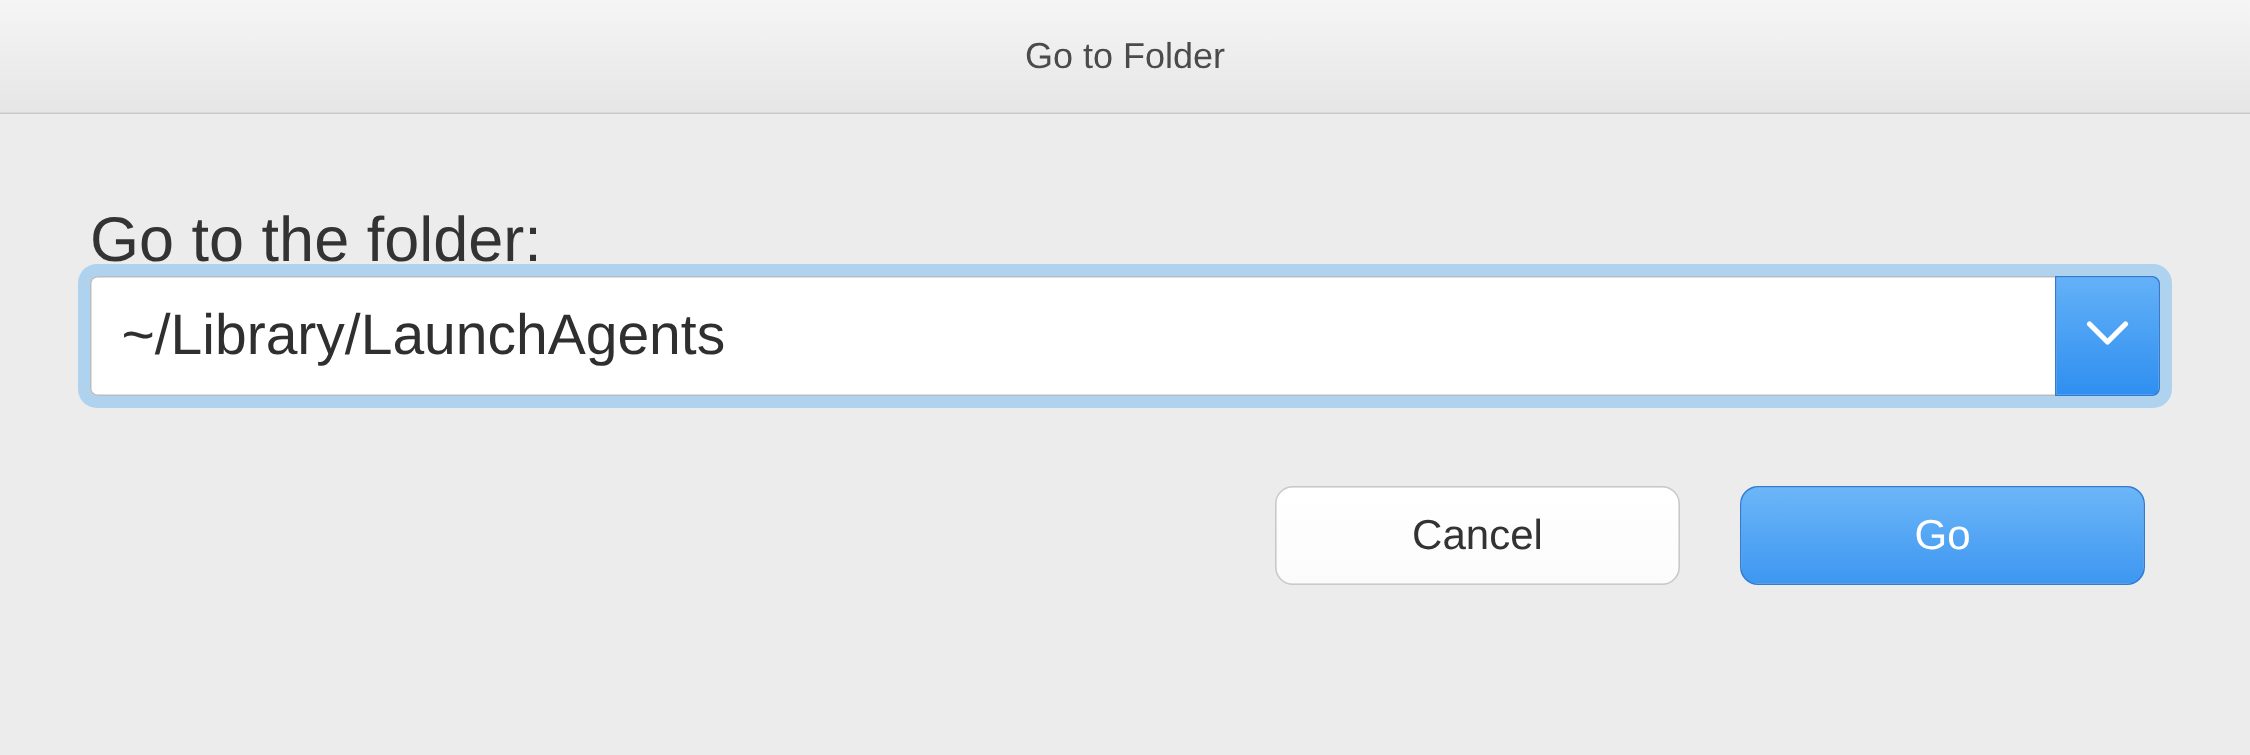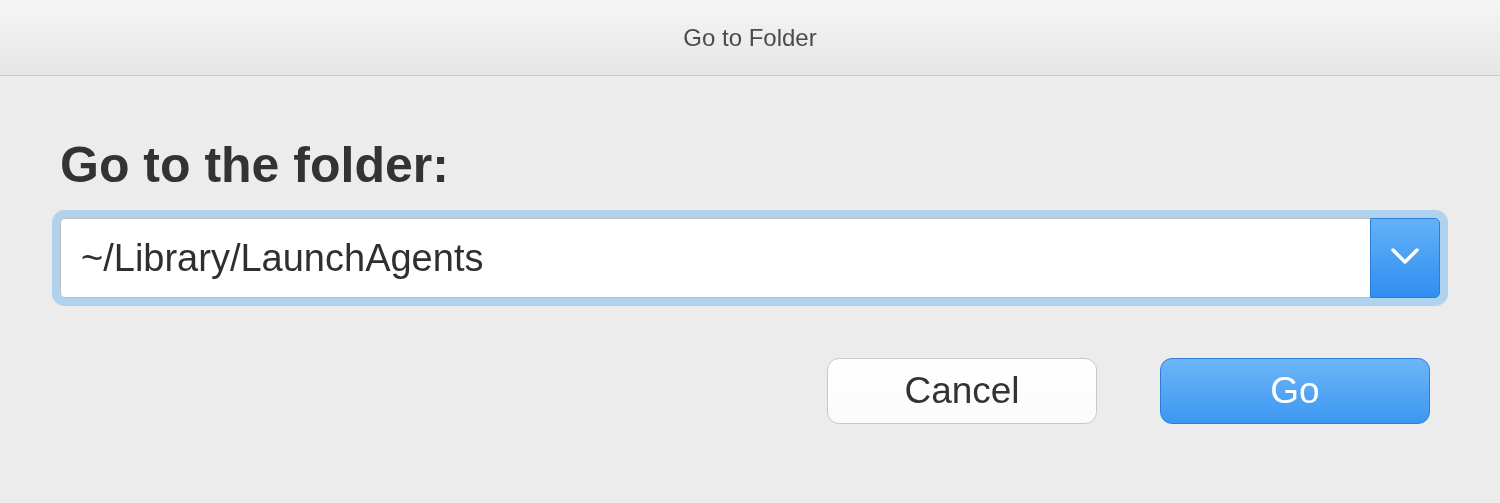--- a/index.html
+++ b/index.html
@@ -34,24 +34,23 @@
       color: #4b4b4b;
       font-weight: 400;
     }
     .content {
       flex: 1;
       padding: 60px 60px 0 60px;
       display: flex;
       flex-direction: column;
     }
     .field-label {
-      font-size: 50px;
+      font-size: 42px;
       color: #333;
-      margin-bottom: 24px;
-      font-weight: 700;
+      font-weight: 400;
     }
     .combo-wrap {
       display: flex;
       align-items: stretch;
       height: 80px;
       border-radius: 5px;
       box-shadow: 0 0 0 8px rgba(125, 189, 242, 0.55);
     }
     .combo-input {
       flex: 1;
@@ -85,38 +84,37 @@
       display: flex;
       justify-content: flex-end;
       gap: 40px;
       margin-top: 60px;
       padding-right: 10px;
     }
     .btn {
       min-width: 270px;
       height: 66px;
       border-radius: 12px;
-      font-size: 37px;
+      font-size: 28px;
       font-weight: 400;
       display: flex;
       align-items: center;
       justify-content: center;
       cursor: pointer;
       font-family: inherit;
     }
     .btn-cancel {
       background: linear-gradient(to bottom, #ffffff, #fbfbfb);
       border: 1px solid #c8c8c8;
       color: #333;
     }
     .btn-go {
       background: linear-gradient(to bottom, #6cb6f8, #3d97f1);
       border: 1px solid #2f7cd6;
       color: #ffffff;
-      margin-left: 23px;
     }
   </style>
 </head>
 <body>
 
 <div class="dialog">
   <div class="titlebar">
     <span class="titlebar-title">Go to Folder</span>
   </div>
   <div class="content">

